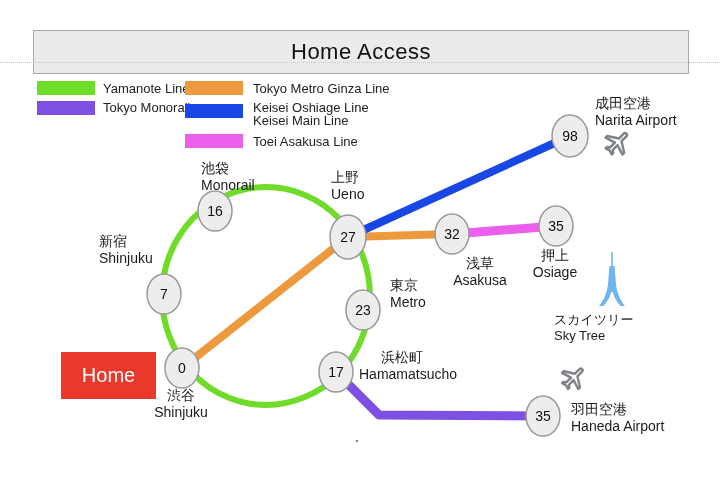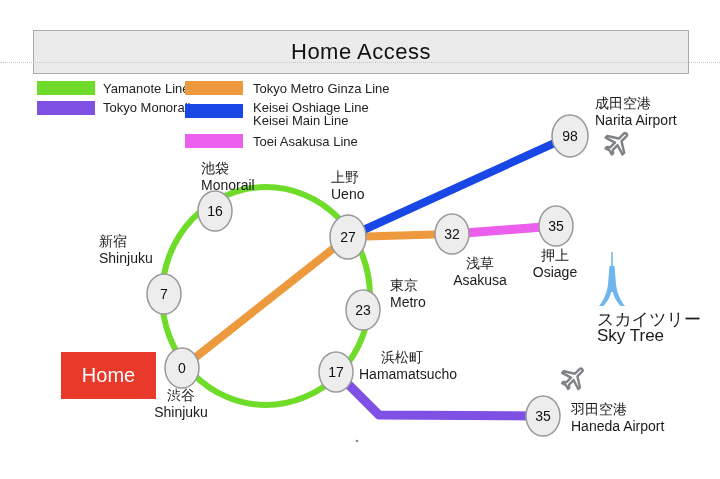--- a/index.html
+++ b/index.html
@@ -45,21 +45,21 @@
   .lab-ueno         { left: 331px; top: 169px; }
   .lab-shinjuku     { left: 99px; top: 233px; }
   .lab-tokyo        { left: 390px; top: 277px; }
   .lab-hamamatsucho { left: 359px; top: 349px; }
   .lab-hamamatsucho .jp { margin-left: 22px; }
   .lab-shibuya      { left: 150px; top: 387px; width: 62px; text-align: center; }
   .lab-asakusa      { left: 446px; top: 255px; width: 68px; text-align: center; }
   .lab-oshiage      { left: 531px; top: 247px; width: 48px; text-align: center; }
   .lab-narita       { left: 595px; top: 95px; }
   .lab-haneda       { left: 571px; top: 401px; }
-  .lab-skytree      { left: 597px; top: 312px; font-size: 17px; line-height: 16px; }
+  .lab-skytree      { left: 554px; top: 312px; font-size: 13px; line-height: 16px; }
 
   
   .home-box {
     position: absolute; left: 61px; top: 352px; width: 95px; height: 47px;
     display: flex; align-items: center; justify-content: center;
     color: #fff; font-size: 20px;
   }
 </style>
 </head>
 <body>

